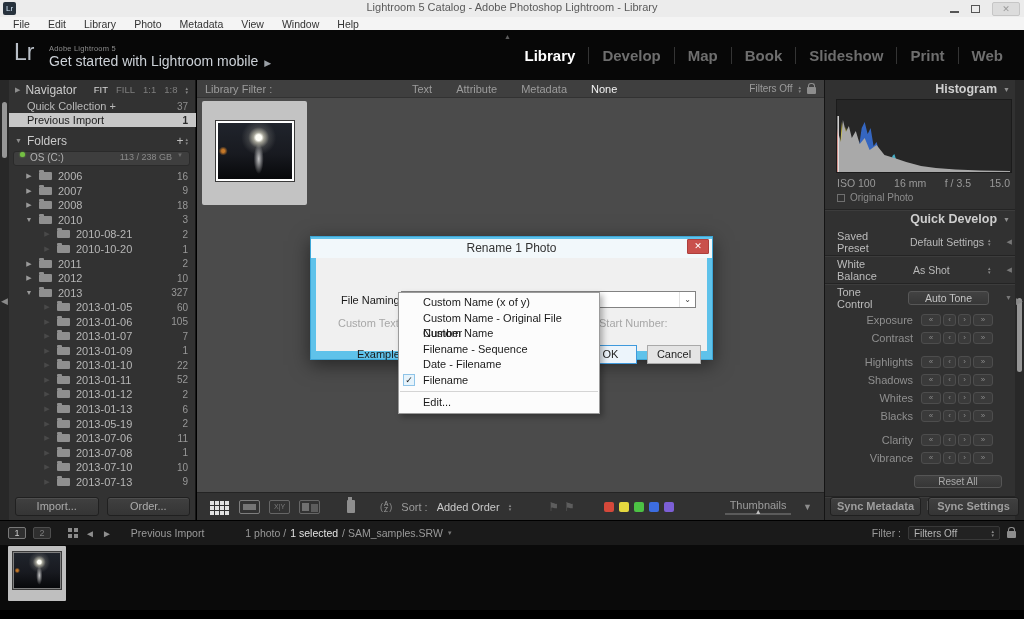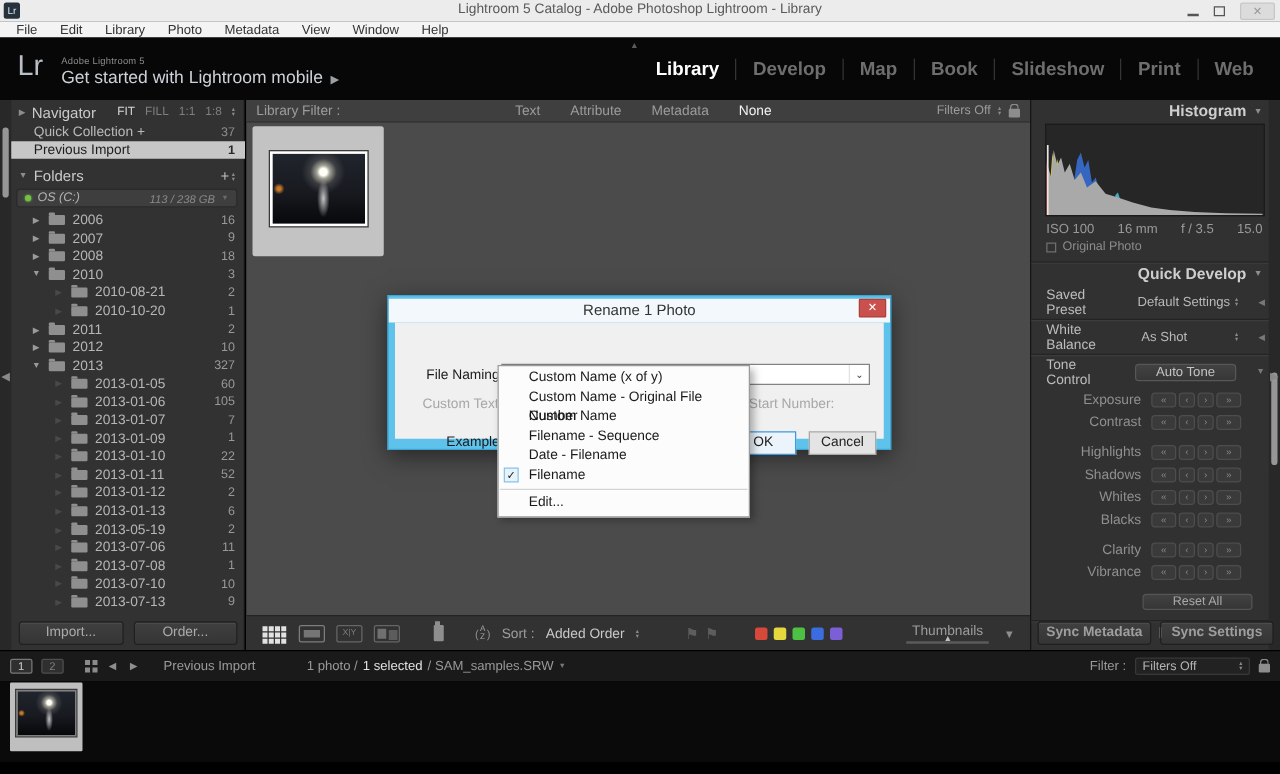--- a/index.html
+++ b/index.html
@@ -50,21 +50,21 @@
   .updn::before { content:"▴"; display:block; }
   .updn::after  { content:"▾"; display:block; }
   .c-row { height:14px; display:flex; align-items:center; padding:0 8px 0 18px; color:#b9b9b9; }
   .c-row .cnt { margin-left:auto; font-size:10px; color:#8e8e8e; }
   .c-row.selected { background:#c7c7c7; color:#1d1d1d; }
   .c-row.selected .cnt { color:#2a2a2a; font-weight:bold; }
   .folders-h { margin-top:4px; }
   .plus { margin-left:auto; color:#bdbdbd; font-size:12px; }
   .plus .updn { margin-left:2px; }
   .vol-bar { margin:1px 6px 3px 4px; height:15px; background:#3e3e3e; border:1px solid #2a2a2a; border-radius:3px;
-    display:flex; align-items:center; gap:5px; padding:0 6px; font-size:10px; color:#b2b2b2;font-style:italic; }
+    display:flex; align-items:flex-start; gap:5px; padding:0 6px; font-size:10px; color:#b2b2b2; }
   .led { width:5px; height:5px; border-radius:50%; background:#74c043; box-shadow:0 0 2px #74c043; }
   .vol-space { margin-left:auto; color:#8a8a8a; font-size:9px; }
   .vol-bar .tri { font-size:6px; color:#6a6a6a; }
   .frow { height:14.55px; display:flex; align-items:center; padding-right:8px; }
   .frow .ex { width:12px; text-align:center; font-size:7px; color:#9a9a9a; flex:none; }
   .frow.d0 { padding-left:14px; }
   .frow.d1 { padding-left:32px; }
   .e-col::before { content:"▶"; }
   .e-exp::before { content:"▼"; }
   .e-leaf::before { content:"▶"; opacity:.22; }

